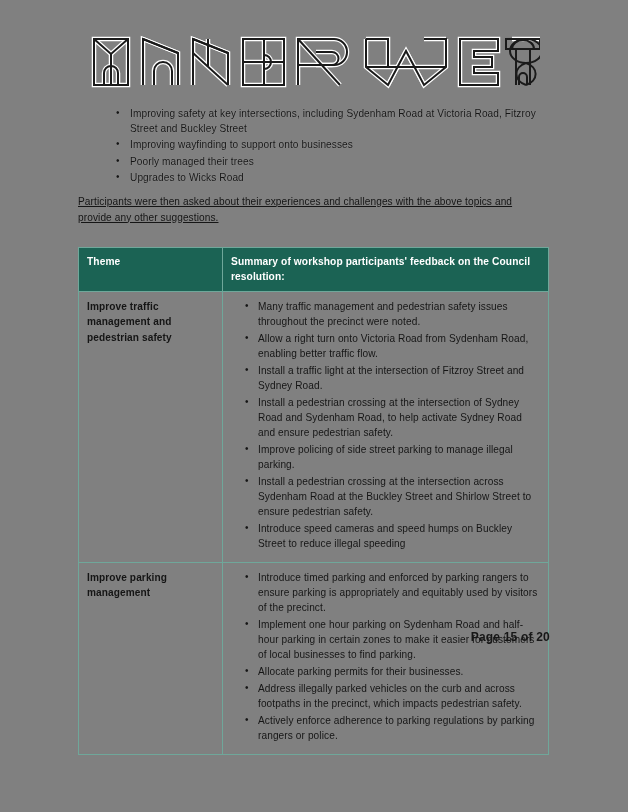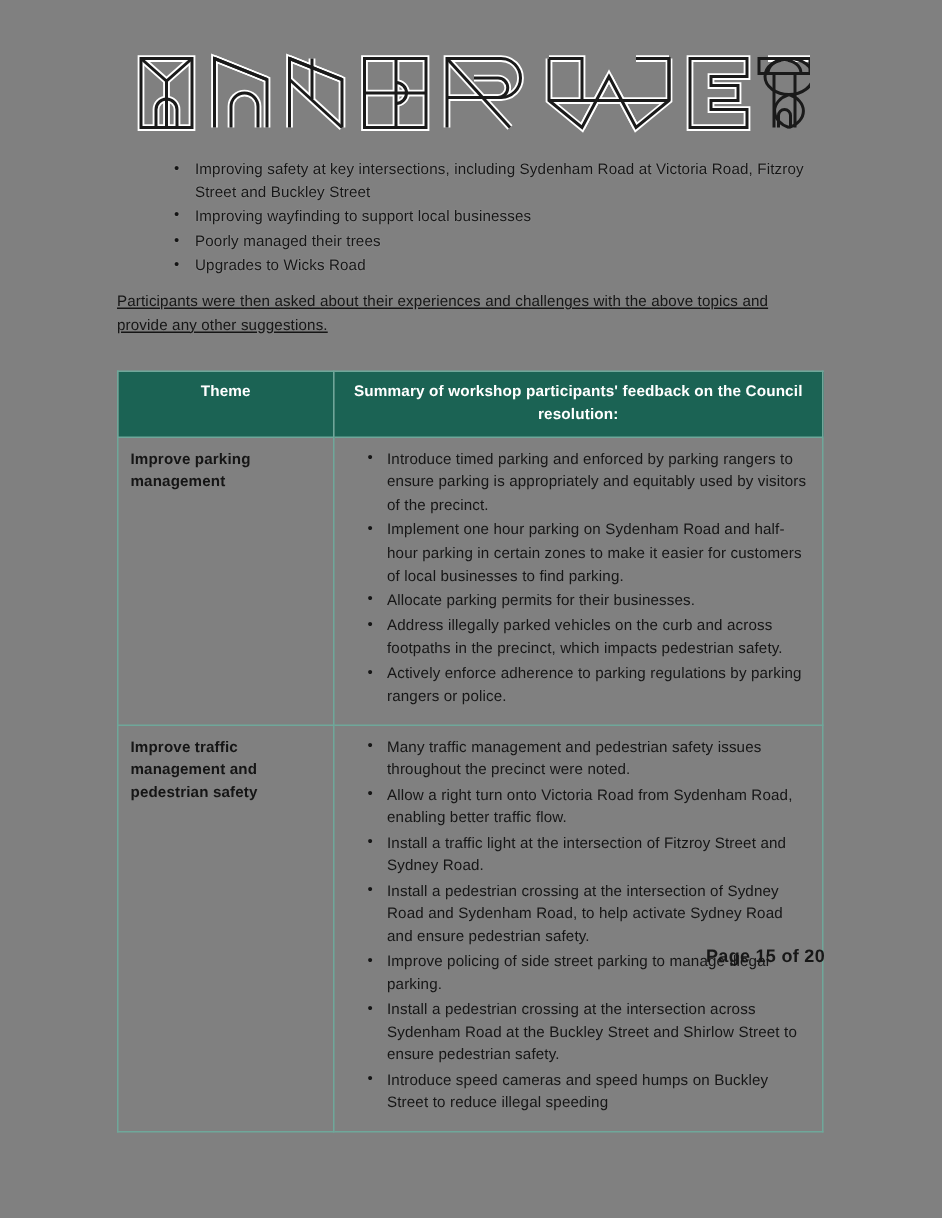--- a/index.html
+++ b/index.html
@@ -82,21 +82,20 @@
     text-align: left;
   }
   .tbl thead th {
     background: #1b6354;
     color: #ffffff;
     font-size: 10.2px;
     line-height: 15px;
     font-weight: bold;
     padding: 6px 8px 7px 8px;
     letter-spacing: .1px;
-    text-align: center;
   }
   .col-theme { width: 144px; }
   .col-summary { width: 326px; }
 
   .tbl tbody td {
     background: transparent;
     font-size: 10.1px;
     line-height: 15.2px;
     color: #151515;
     padding: 7px 8px 9px 8px;
@@ -220,63 +219,63 @@
         <path d="M424 16 a11 9 0 0 1 22 0"></path>
         <path d="M428 52 V16"></path>
         <path d="M442 52 V16"></path>
         <path d="M431 52 V44 a4 4 0 0 1 8 0 V52"></path>
       </g>
     </svg>
   </div>
 
   <ul class="intro-list">
     <li>Improving safety at key intersections, including Sydenham Road at Victoria Road, Fitzroy Street and Buckley Street</li>
-    <li>Improving wayfinding to support local businesses</li>
+    <li>Improving wayfinding to support onto businesses</li>
     <li>Poorly managed their trees</li>
     <li>Upgrades to Wicks Road</li>
   </ul>
 
   <p class="para">Participants were then asked about their experiences and challenges with the above topics and provide any other suggestions.</p>
 
   <table class="tbl">
     <colgroup>
       <col class="col-theme">
       <col class="col-summary">
     </colgroup>
     <thead>
       <tr>
         <th>Theme</th>
         <th>Summary of workshop participants' feedback on the Council resolution:</th>
       </tr>
     </thead>
     <tbody>
-      <tr>
-        <td class="theme-cell">Improve parking management</td>
-        <td>
-          <ul class="cell-list">
-            <li>Introduce timed parking and enforced by parking rangers to ensure parking is appropriately and equitably used by visitors of the precinct.</li>
-            <li>Implement one hour parking on Sydenham Road and half-hour parking in certain zones to make it easier for customers of local businesses to find parking.</li>
-            <li>Allocate parking permits for their businesses.</li>
-            <li>Address illegally parked vehicles on the curb and across footpaths in the precinct, which impacts pedestrian safety.</li>
-            <li>Actively enforce adherence to parking regulations by parking rangers or police.</li>
-          </ul>
-        </td>
-      </tr>
       <tr>
         <td class="theme-cell">Improve traffic management and pedestrian safety</td>
         <td>
           <ul class="cell-list">
             <li>Many traffic management and pedestrian safety issues throughout the precinct were noted.</li>
             <li>Allow a right turn onto Victoria Road from Sydenham Road, enabling better traffic flow.</li>
             <li>Install a traffic light at the intersection of Fitzroy Street and Sydney Road.</li>
             <li>Install a pedestrian crossing at the intersection of Sydney Road and Sydenham Road, to help activate Sydney Road and ensure pedestrian safety.</li>
             <li>Improve policing of side street parking to manage illegal parking.</li>
             <li>Install a pedestrian crossing at the intersection across Sydenham Road at the Buckley Street and Shirlow Street to ensure pedestrian safety.</li>
             <li>Introduce speed cameras and speed humps on Buckley Street to reduce illegal speeding</li>
           </ul>
         </td>
       </tr>
+      <tr>
+        <td class="theme-cell">Improve parking management</td>
+        <td>
+          <ul class="cell-list">
+            <li>Introduce timed parking and enforced by parking rangers to ensure parking is appropriately and equitably used by visitors of the precinct.</li>
+            <li>Implement one hour parking on Sydenham Road and half-hour parking in certain zones to make it easier for customers of local businesses to find parking.</li>
+            <li>Allocate parking permits for their businesses.</li>
+            <li>Address illegally parked vehicles on the curb and across footpaths in the precinct, which impacts pedestrian safety.</li>
+            <li>Actively enforce adherence to parking regulations by parking rangers or police.</li>
+          </ul>
+        </td>
+      </tr>
     </tbody>
   </table>
 
   <div class="footer">Page 15 of 20</div>
 
 </div>
 
 </body></html>

